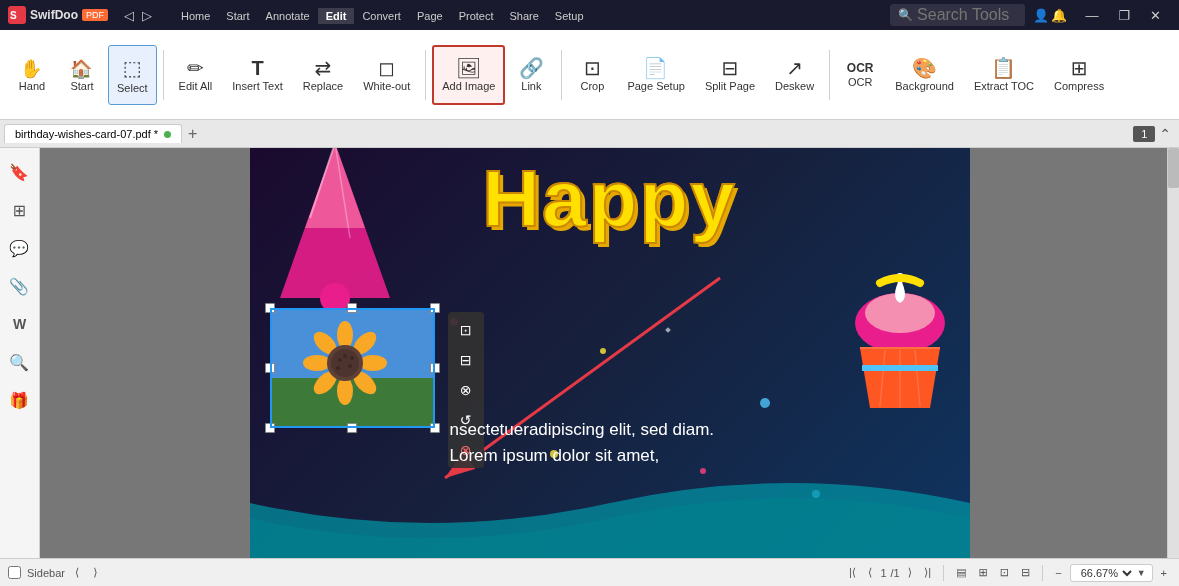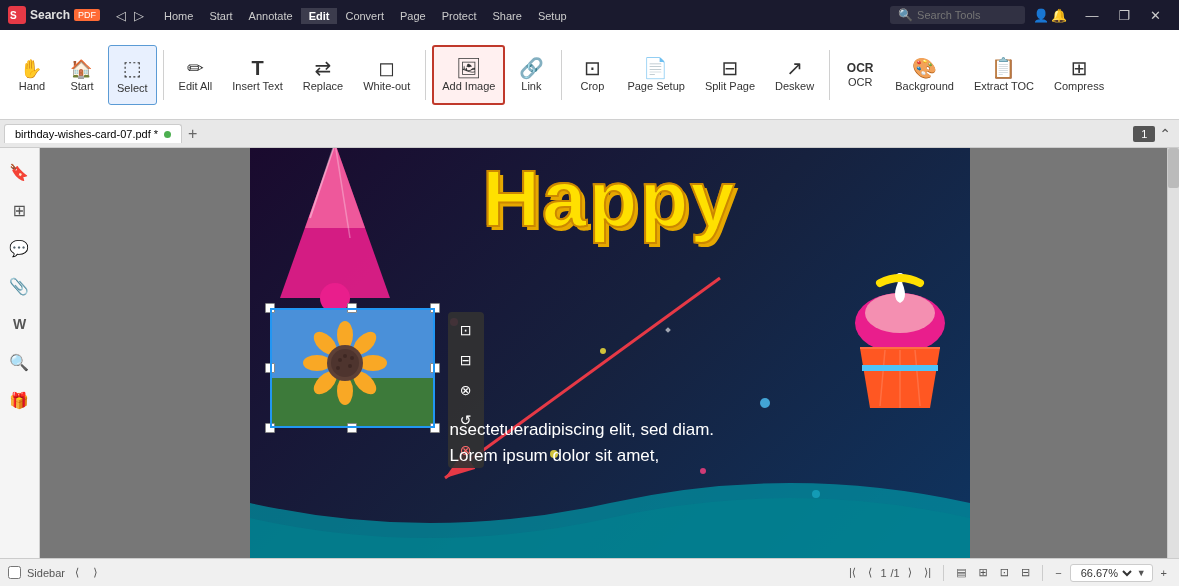--- a/index.html
+++ b/index.html
@@ -14,21 +14,21 @@
       padding: 0 8px;
       color: #ccc;
     }
     #titlebar .app-logo {
       display: flex; align-items: center; gap: 4px; margin-right: 12px;
     }
     #titlebar .app-logo svg { width: 18px; height: 18px; }
     #titlebar .app-name { color: #e0e0e0; font-size: 12px; font-weight: 600; }
     #titlebar .app-badge { background: #ff6b35; color: white; font-size: 9px; padding: 1px 4px; border-radius: 2px; }
     #titlebar .title-nav {
-      display: flex; gap: 0; margin-left: 4px;
+      display: flex; gap: 0; margin-left: 13px;
     }
     #titlebar .title-nav button {
       background: none; border: none; color: #ccc; font-size: 11px; padding: 2px 8px; cursor: pointer;
     }
     #titlebar .title-nav button.active { color: #fff; background: rgba(255,255,255,0.15); }
     #titlebar .title-search {
       margin-left: auto; display: flex; align-items: center;
       background: rgba(255,255,255,0.1); border-radius: 3px; padding: 2px 8px; gap: 4px;
     }
     #titlebar .title-search input {
@@ -267,41 +267,41 @@
   </style>
 </head>
 <body>
 
 <div id="titlebar">
   <div class="app-logo">
     <svg viewBox="0 0 18 18" fill="none">
       <rect width="18" height="18" rx="3" fill="#e63946"></rect>
       <text x="2" y="13" font-size="10" font-weight="bold" fill="white">S</text>
     </svg>
-    <span class="app-name">Search</span>
+    <span class="app-name">SwifDoo</span>
     <span class="app-badge">PDF</span>
   </div>
   <div style="display:flex;gap:0;margin-right:4px;">
     <button class="status-btn" style="color:#ccc;background:none;border:none;cursor:pointer;font-size:13px;">◁</button>
     <button class="status-btn" style="color:#ccc;background:none;border:none;cursor:pointer;font-size:13px;">▷</button>
   </div>
   <div class="title-nav">
     <button class="ribbon-tab">Home</button>
     <button class="ribbon-tab">Start</button>
     <button class="ribbon-tab">Annotate</button>
     <button class="ribbon-tab active">Edit</button>
     <button class="ribbon-tab">Convert</button>
     <button class="ribbon-tab">Page</button>
     <button class="ribbon-tab">Protect</button>
     <button class="ribbon-tab">Share</button>
     <button class="ribbon-tab">Setup</button>
   </div>
   <div class="title-search">
     <span>🔍</span>
-    <input type="text" style="background: none; border: none; color: rgb(204, 204, 204); font-size: 11px; outline: none; width: 100px;" placeholder="Search Tools">
+    <input type="text" style="background: none; border: none; color: rgb(204, 204, 204); font-size: 16px; outline: none; width: 100px;" placeholder="Search Tools">
   </div>
   <div style="margin-left:8px;display:flex;gap:2px;">
     <button style="background:none;border:none;color:#ccc;cursor:pointer;font-size:13px;">👤</button>
     <button style="background:none;border:none;color:#ccc;cursor:pointer;font-size:13px;">🔔</button>
   </div>
   <div class="win-controls">
     <button style="background:none;border:none;color:#ccc;cursor:pointer;padding:4px 10px;font-size:13px;">—</button>
     <button style="background:none;border:none;color:#ccc;cursor:pointer;padding:4px 10px;font-size:13px;">❐</button>
     <button class="close" style="background:none;border:none;color:#ccc;cursor:pointer;padding:4px 10px;font-size:13px;">✕</button>
   </div>

